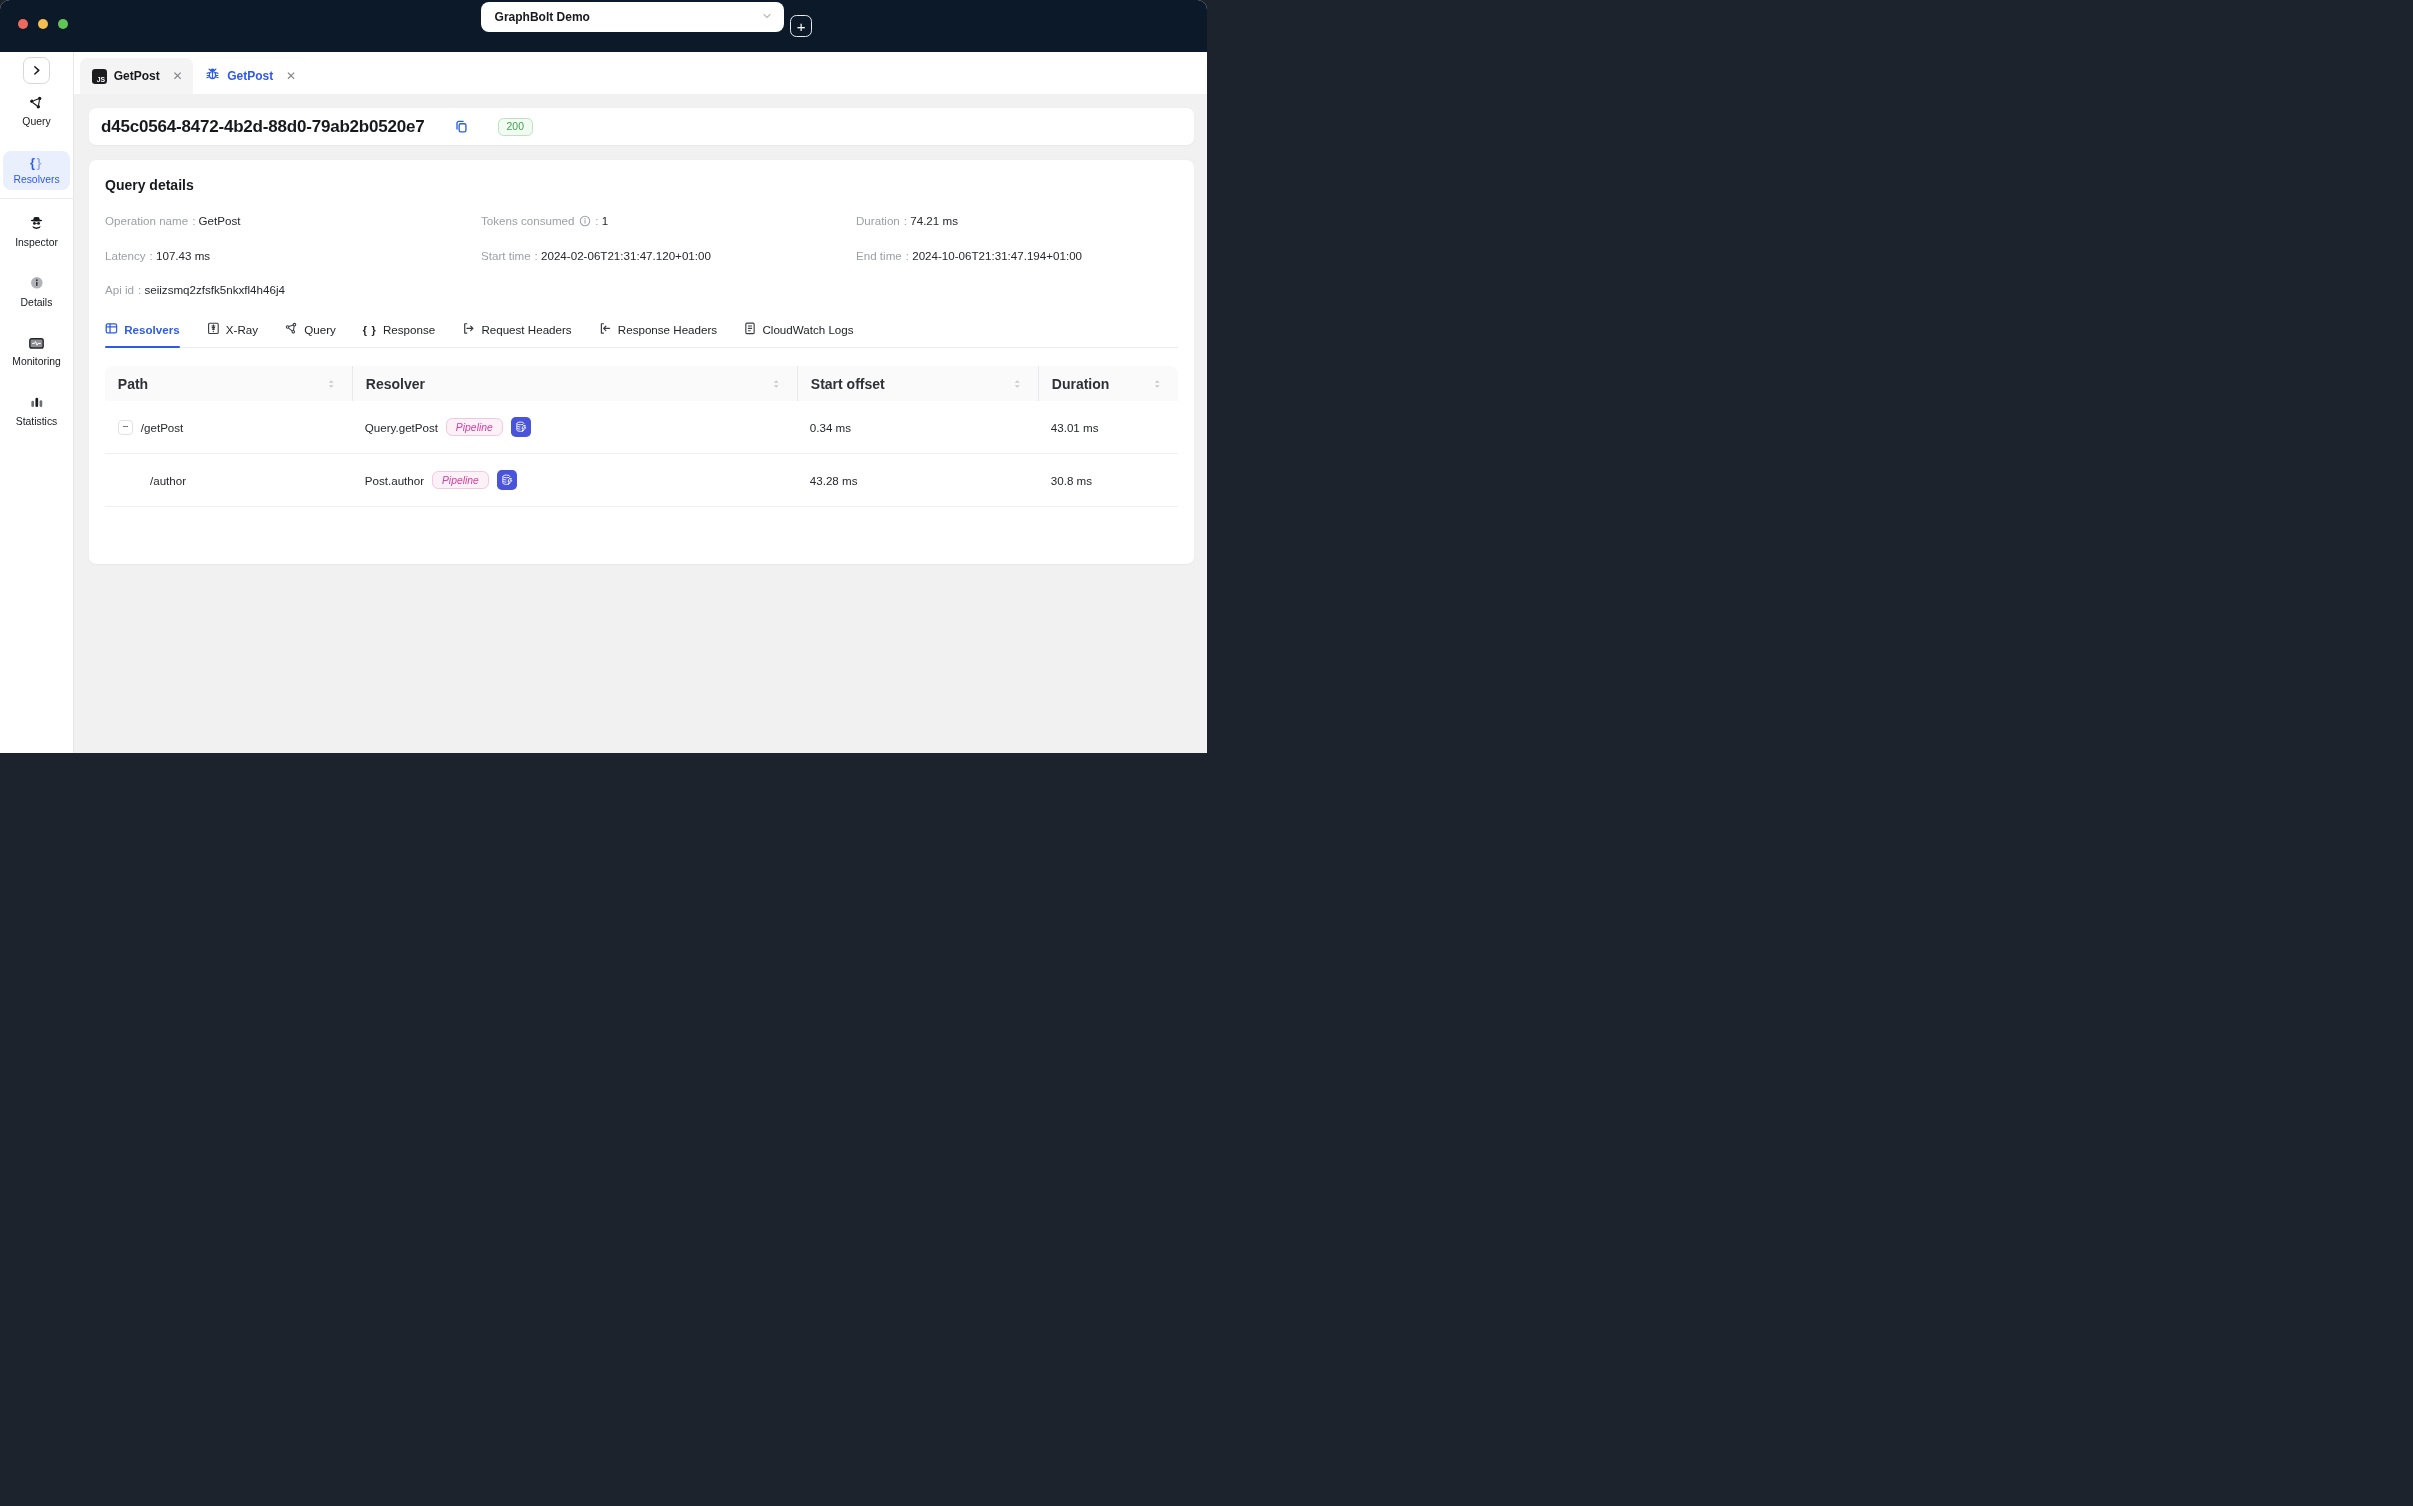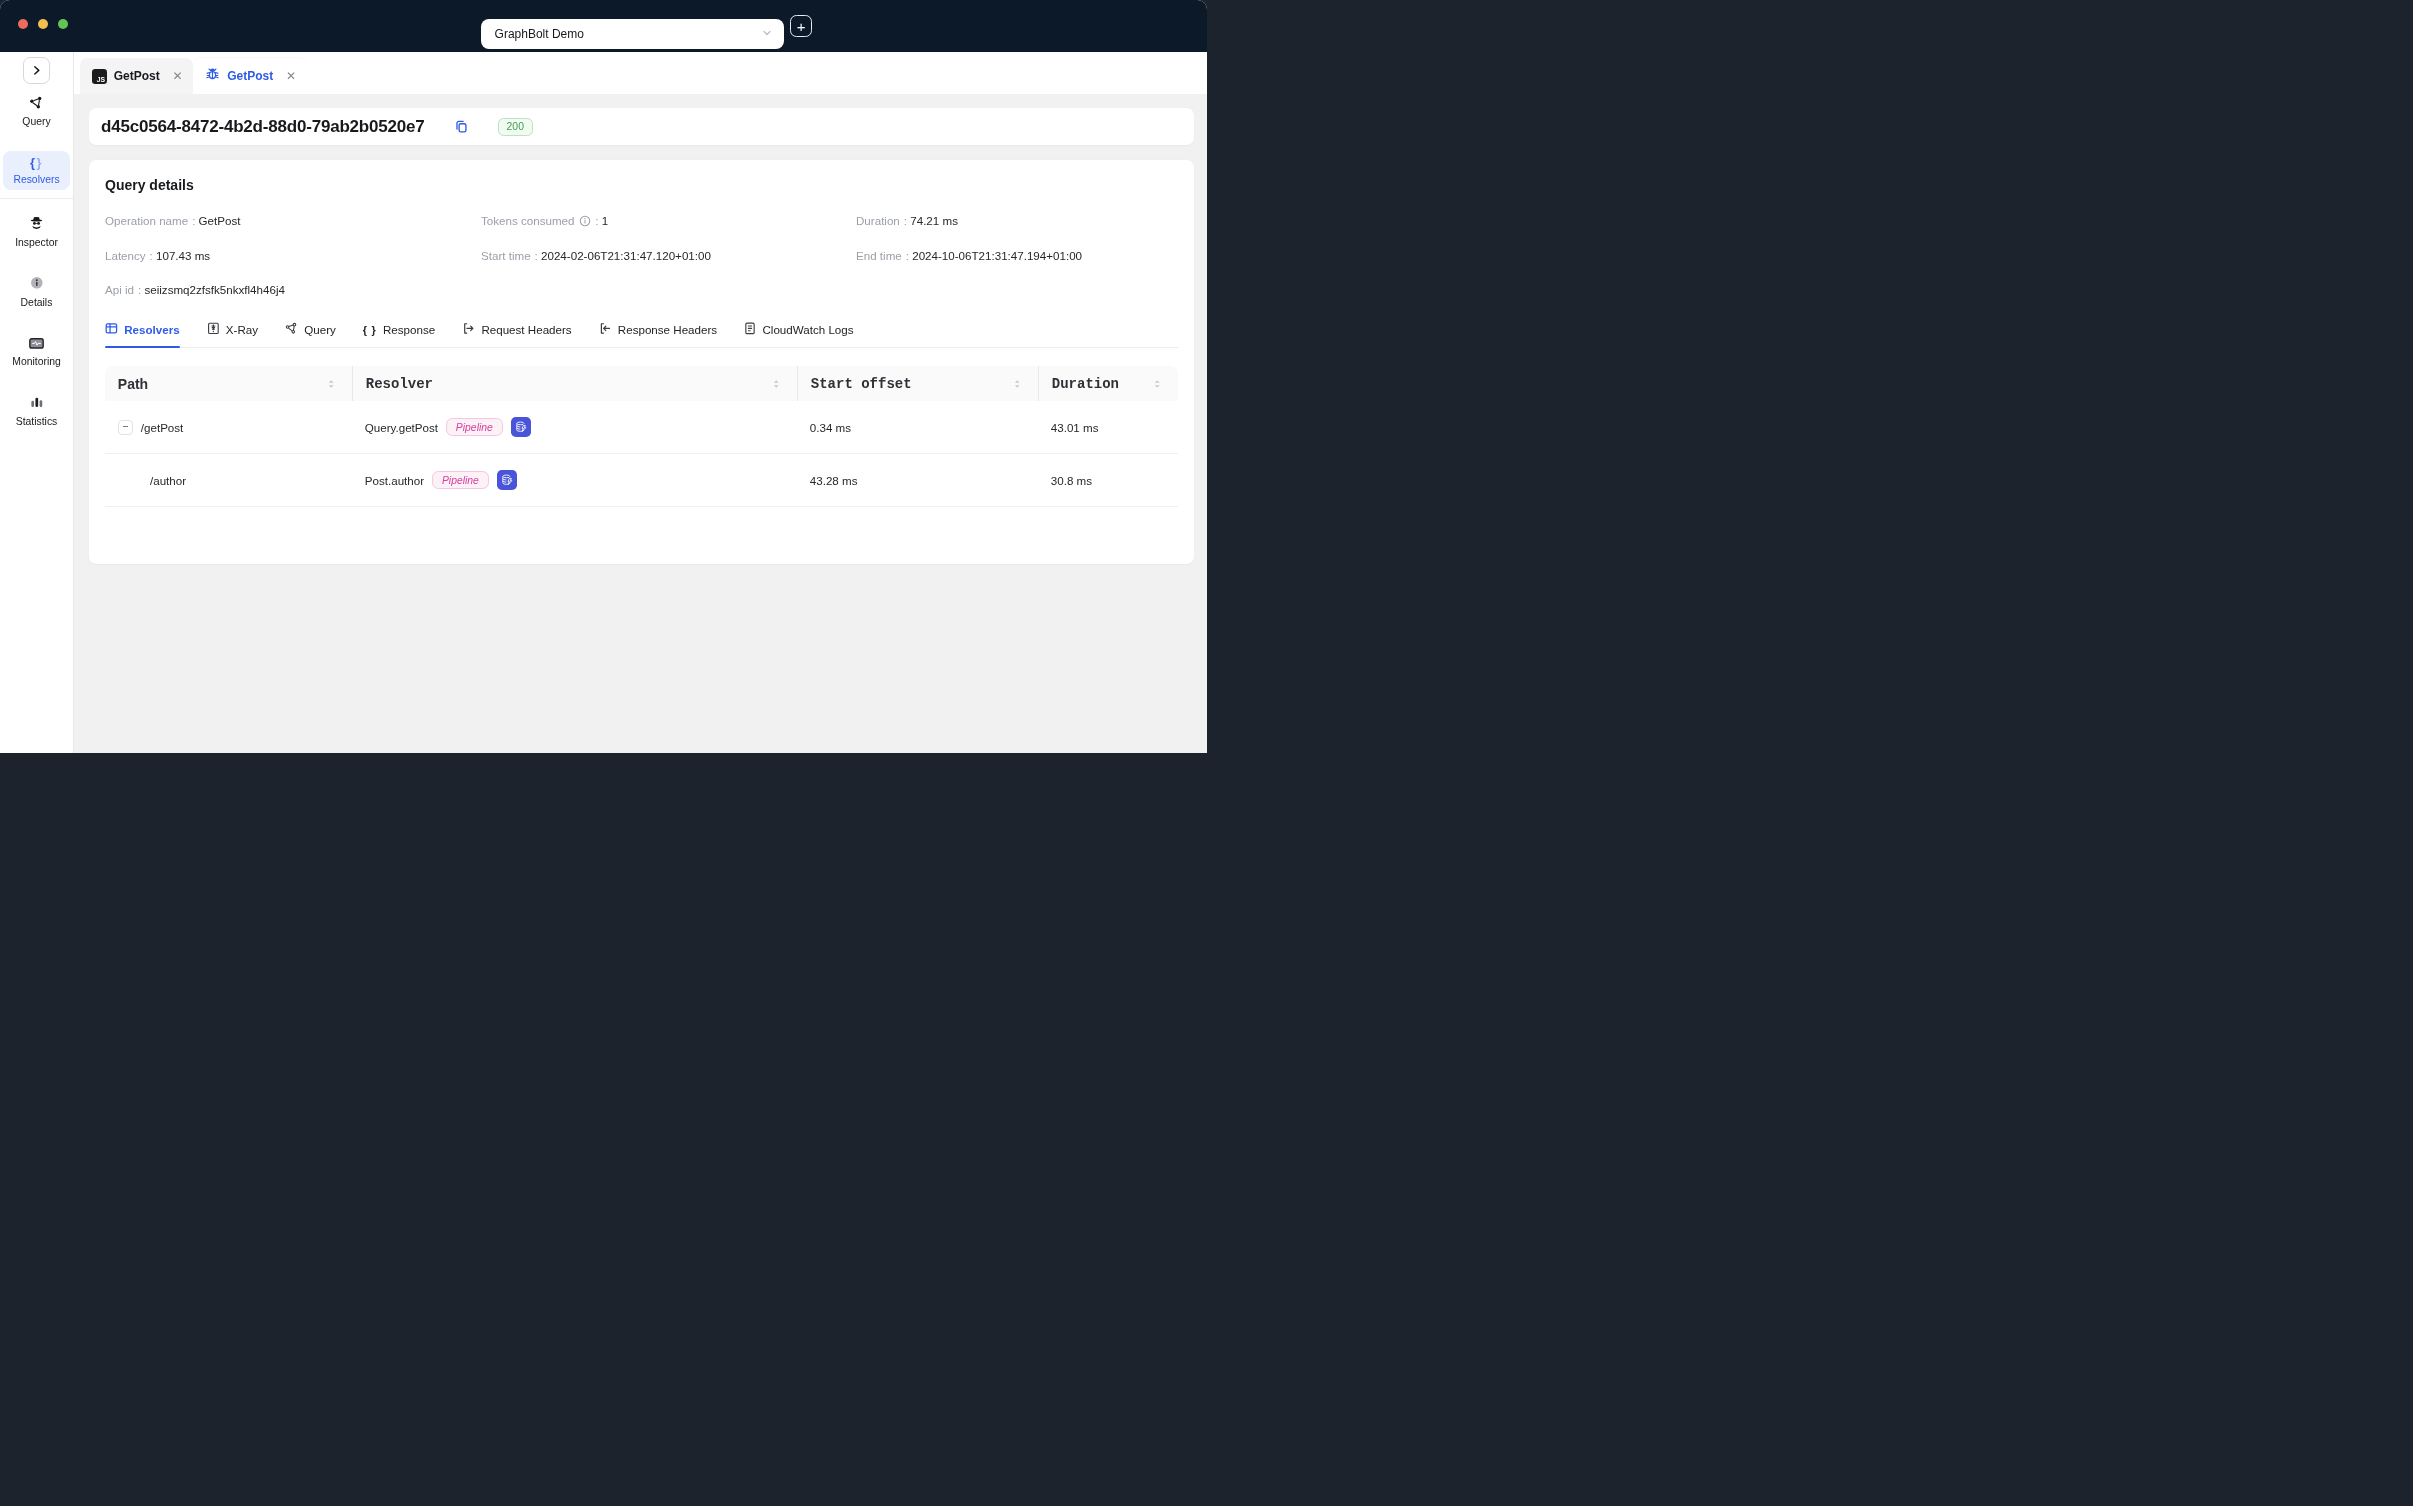--- a/index.html
+++ b/index.html
@@ -9,22 +9,22 @@
     font-family:"Liberation Sans", sans-serif; -webkit-font-smoothing:antialiased;
   }
   .window { width:1207px; height:753px; border-radius:9.6px 9.6px 0 0; overflow:hidden;
             display:flex; flex-direction:column; background:#f1f1f2; }
 
   
   .topbar { height:52px; background:#0c1929; position:relative; flex:0 0 auto; }
   .traffic { position:absolute; left:17.6px; top:19px; display:flex; gap:9.6px; }
   .tl { width:10.4px; height:10.4px; border-radius:50%; }
   .tl.red{ background:#ed6a5e; } .tl.yellow{ background:#f4bf4f; } .tl.green{ background:#61c554; }
-  .workspace { position:absolute; left:481px; top:19px; width:303px; height:30px; background:#fff;
-    border-radius:8px; display:flex; align-items:center; padding:0 11.2px 0 13.6px; cursor:default; }
+  .workspace { position:absolute; left:481px; top:2px; width:303px; height:30px; background:#fff;
+    border-radius:8px; display:flex; align-items:center; padding:0 11.2px 0 13.6px; cursor:default;font-weight:bold; }
   .workspace-label { font-size:12px; color:#17191c; flex:1; }
   .chev { color:#b9bcc2; }
   .add-btn { position:absolute; left:790px; top:15px; width:22.3px; height:22.3px; border-radius:6.4px;
     border:1.3px solid #e8eaee; background:transparent; color:#fff; font-size:15px; line-height:19px;
     text-align:center; font-weight:400; }
 
   
   .main { flex:1; display:flex; min-height:0; }
 
   
@@ -83,21 +83,21 @@
   .dtab.active svg { color:#2e5be6; }
   .dtab.active::after { content:""; position:absolute; left:0; right:0; bottom:-0.8px; height:2px;
     background:#2e5be6; border-radius:1.6px; }
   .brace-sm { font-weight:600; font-size:10.8px; letter-spacing:0.8px; }
 
   .rtable { margin-top:17.6px; border-radius:7.2px 7.2px 0 0; overflow:hidden; }
   .thead, .trow { display:grid; grid-template-columns:247px 445px 241px 1fr; }
   .thead { background:#fafafa; height:35px; border-radius:7.2px 7.2px 0 0; }
   .th { display:flex; align-items:center; justify-content:space-between; padding:0 16px 0 12.8px;
     font-size:14px; font-weight:700; color:#2f3136; }
-  .th + .th { border-left:0.8px solid #e9e9ec;font-family:Liberation Mono, monospace; }
+  .th + .th { border-left:0.8px solid #e9e9ec; }
   .sort { display:flex; cursor:pointer; }
   .trow { height:53px; border-bottom:0.8px solid #f0f0f1; background:#fff; }
   .cell { display:flex; align-items:center; padding:0 12.8px; font-size:11.6px; color:#26282c; gap:8px; }
   .c-path.indent { padding-left:45px; }
   .minus-btn { width:15px; height:15px; border-radius:4px; border:0.8px solid #e2e2e6; background:#fff;
     color:#4b4d52; font-size:10.4px; line-height:12.8px; text-align:center; cursor:pointer; flex:0 0 auto; }
   .pill { font-size:10.4px; color:#d6409f; background:#fdf1f8; border:0.8px solid #f3c6e2;
     border-radius:6.4px; padding:2.8px 8.8px;font-style:italic; }
   .res-icon { width:20px; height:20px; border-radius:4.8px; background:#4954d8; border:none;
     display:flex; align-items:center; justify-content:center; cursor:pointer; }

